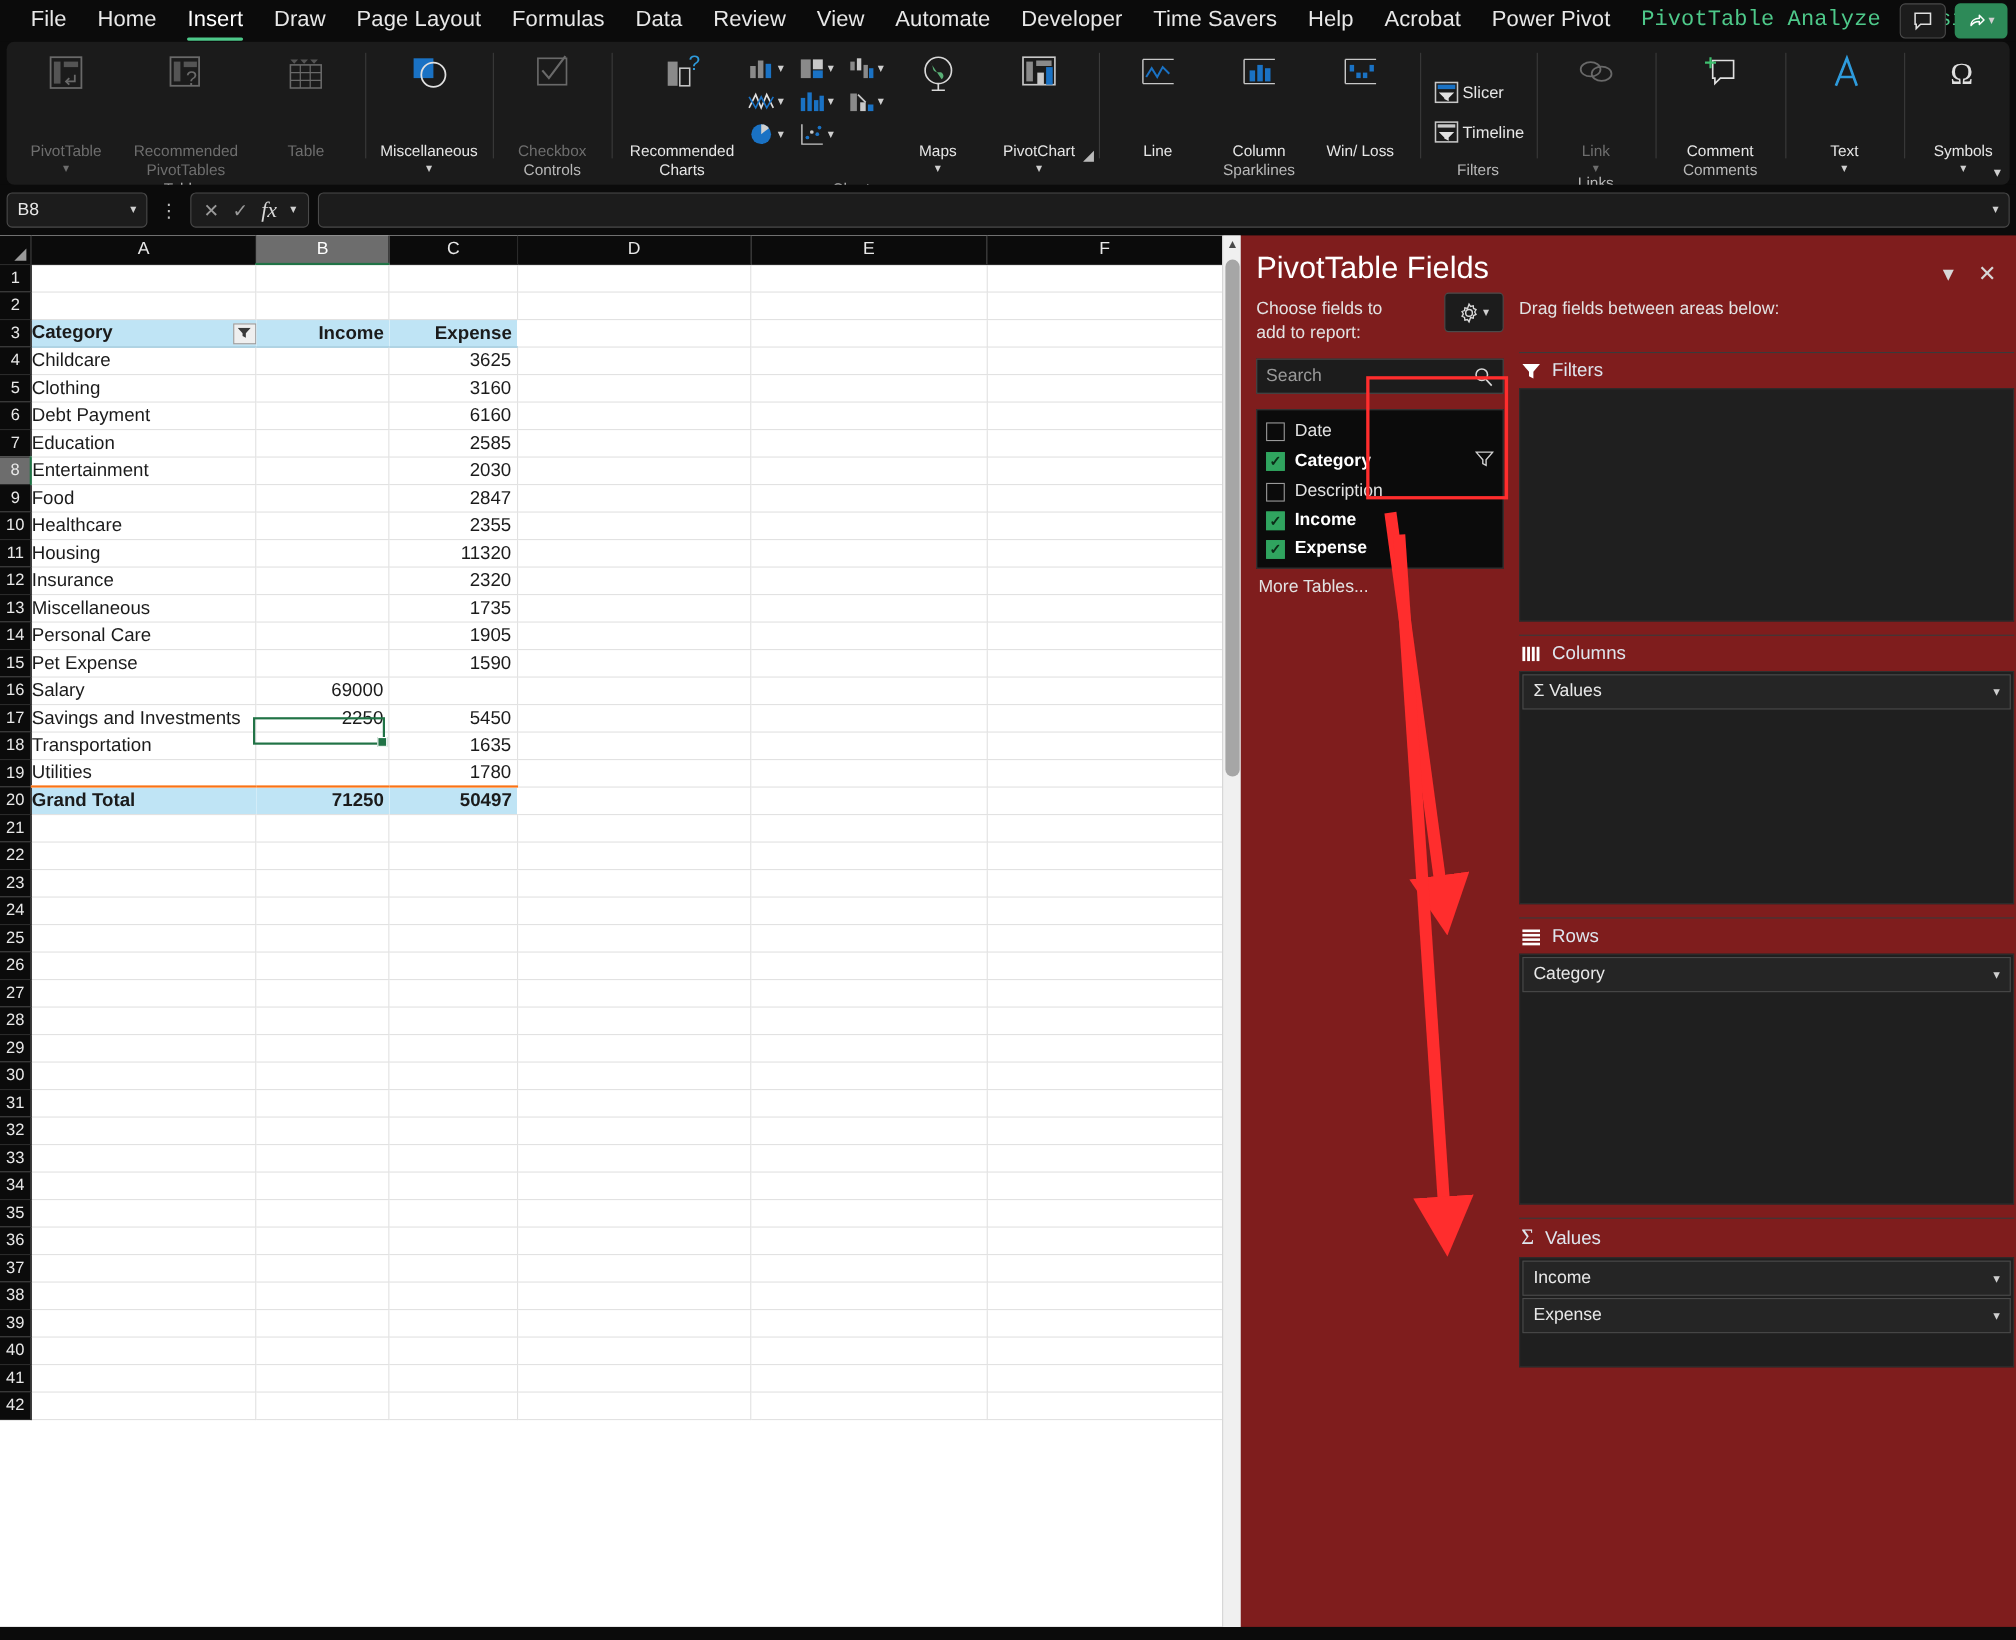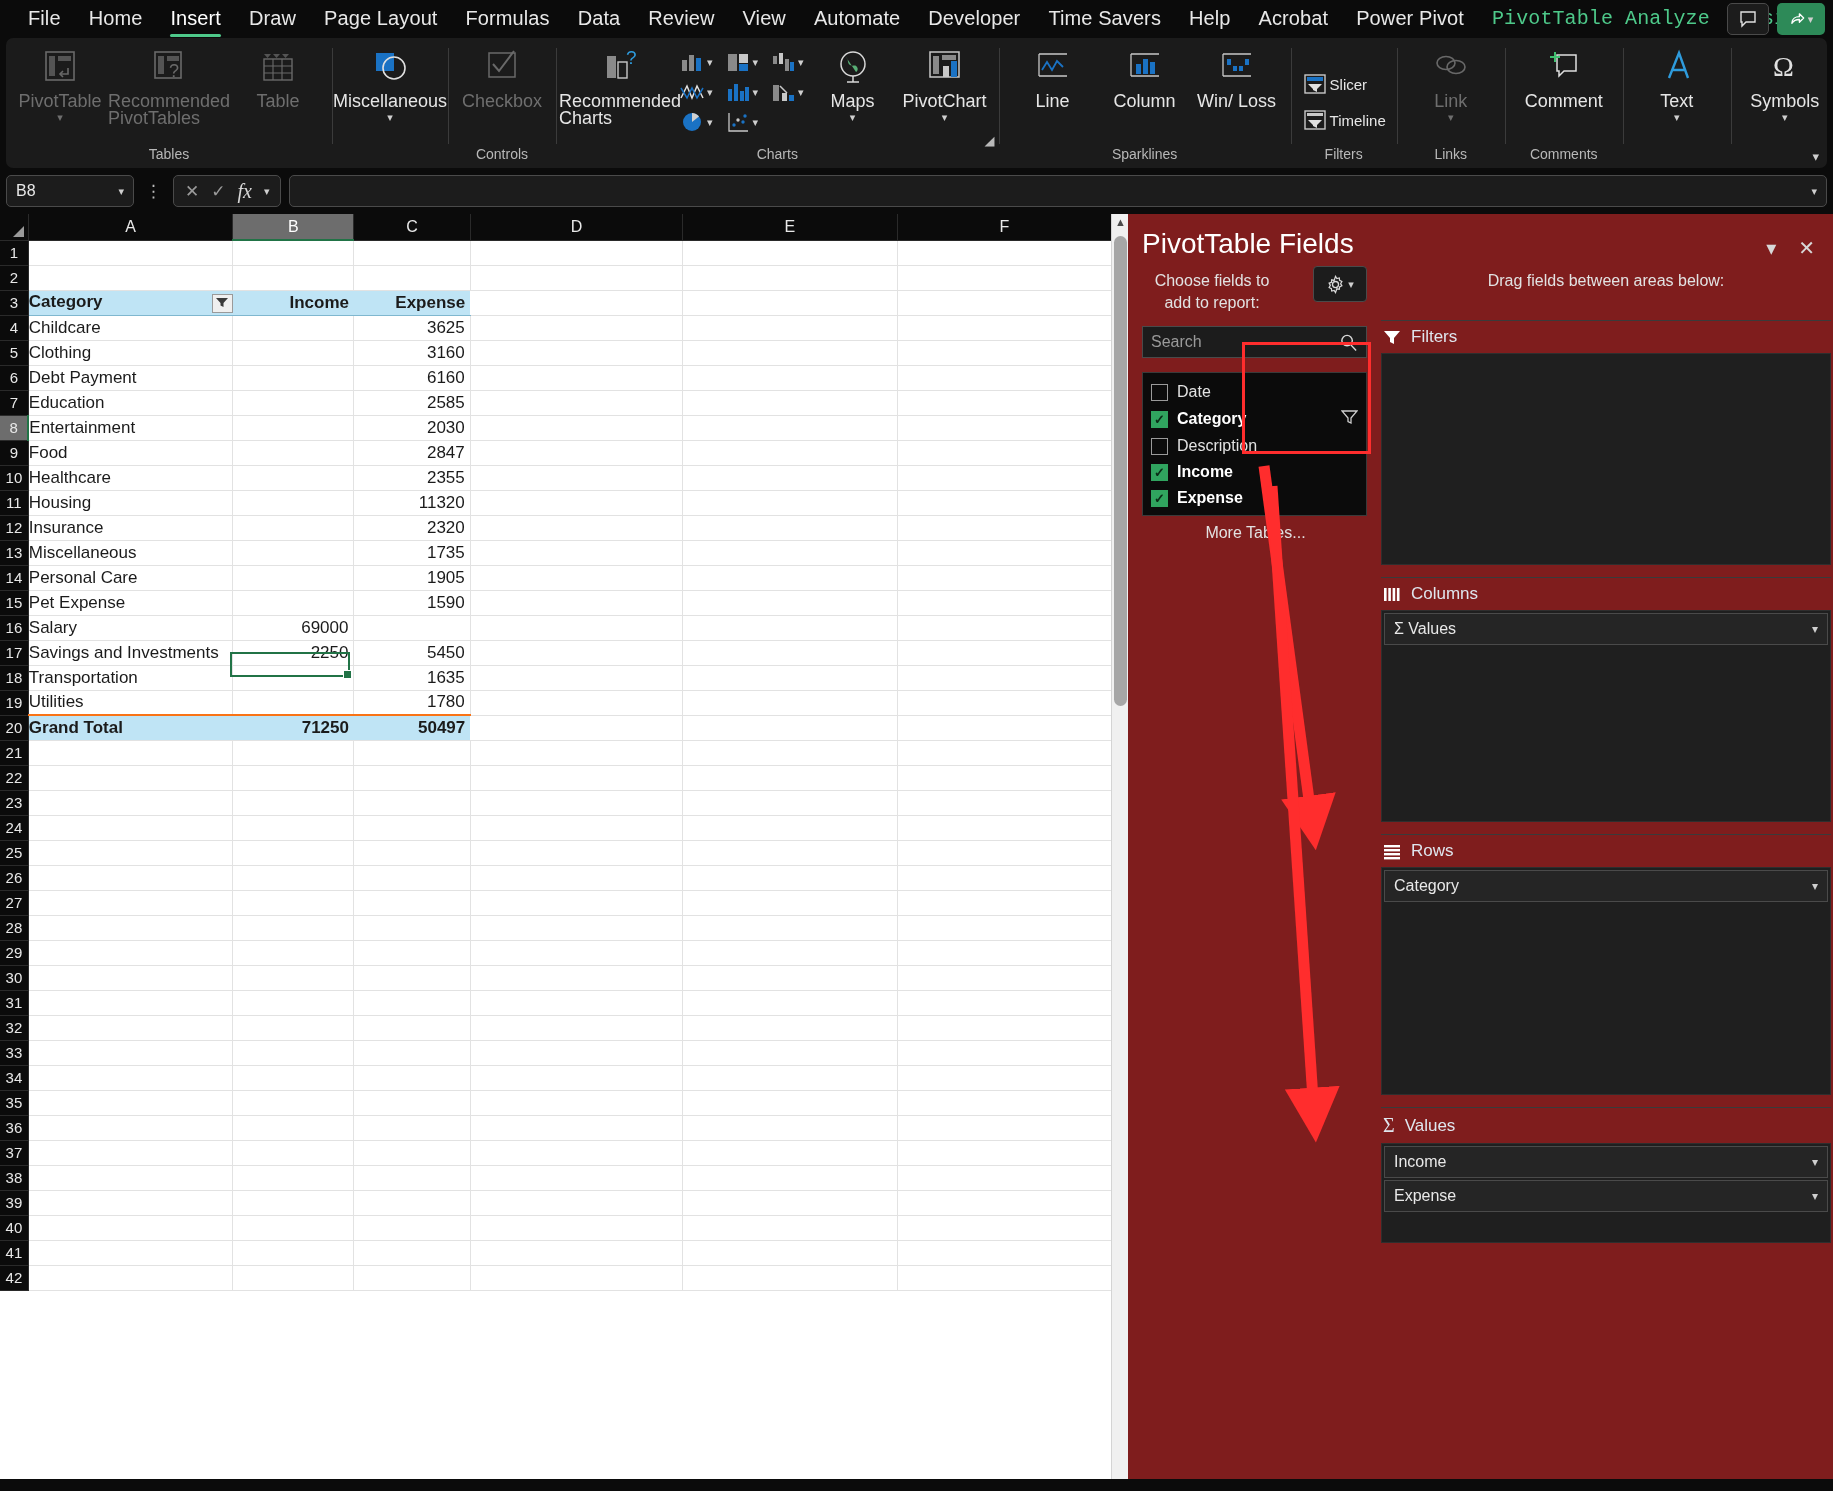--- a/index.html
+++ b/index.html
@@ -49,21 +49,21 @@
     content: ""; position: absolute; left: 0; top: 10px; bottom: 24px; width: 1px; background: #3b3b3b;
   }
   .rrow { display: flex; align-items: flex-start; padding: 0 8px; flex: 1; }
   .glabel {
     font-size: 14px; color: #b8b8b8; text-align: center; padding-bottom: 4px; width: 100%;
   }
   .bigbtn {
     width: 92px; display: flex; flex-direction: column; align-items: center;
     padding: 4px 2px 0 2px; gap: 3px; border-radius: 4px;
   }
-  .bigbtn .lbl { font-size: 18px; color: #e6e6e6; line-height: 17px; }
+  .bigbtn .lbl { font-size: 14px; color: #e6e6e6; text-align: center; line-height: 17px; margin-top: 36px; }
   .bigbtn.dim .lbl { color: #6e6e6e; }
   .bigbtn.dim svg { opacity: .45; }
   .chev { font-size: 11px; color: #cfcfcf; line-height: 9px; }
   .bigbtn.dim .chev { color: #6e6e6e; }
   .smallbtn { display: flex; align-items: center; gap: 2px; padding: 2px 3px; border-radius: 3px; }
   .smallbtn .lbl { font-size: 15px; color: #e6e6e6; }
   .chartgrid { display: grid; grid-template-columns: repeat(3, auto); gap: 2px 6px; padding-top: 4px; }
   .dlg-launch {
     position: absolute; right: 4px; bottom: 20px; font-size: 13px; color: #b9b9b9;
   }
@@ -132,21 +132,21 @@
     position: absolute; right: 0; top: 0; width: 17px; height: 100%; background: #f0f0f0;
     border-left: 1px solid #d4d4d4;
   }
   .vscroll .thumb { position: absolute; top: 22px; left: 2px; width: 13px; height: 470px; background: #a6a6a6; border-radius: 7px; }
   .vscroll .arrow { position: absolute; left: 0; width: 17px; height: 20px; color: #4a4a4a; font-size: 11px; text-align: center; }
 
   
   .pivot { width: 705px; background: #7f1d1d; position: relative; padding: 0 0 0 14px; }
   .pv-title { font-size: 28px; color: #ffffff; padding-top: 14px; }
   .pv-hdr-icons { position: absolute; right: 18px; top: 22px; display: flex; gap: 22px; color: #d8d8d8; font-size: 20px; }
-  .pv-cols { display: flex; gap: 14px; text-align: center; }
+  .pv-cols { display: flex; gap: 14px; }
   .pv-left { width: 225px; }
   .pv-right { width: 450px; padding-top: 10px; }
   .pv-sub { font-size: 16px; color: #e2e2e2; line-height: 22px; padding-top: 10px; }
   .pv-subrow { display: flex; align-items: flex-start; justify-content: space-between; }
   .gear {
     width: 54px; height: 36px; border: 1px solid #4a4a4a; border-radius: 4px; background: #1c1c1c;
     display: flex; align-items: center; justify-content: center; gap: 3px; margin-top: 6px;
   }
   .searchbox {
     height: 32px; border: 1px solid #4a4a4a; background: #1c1c1c; display: flex; align-items: center;

